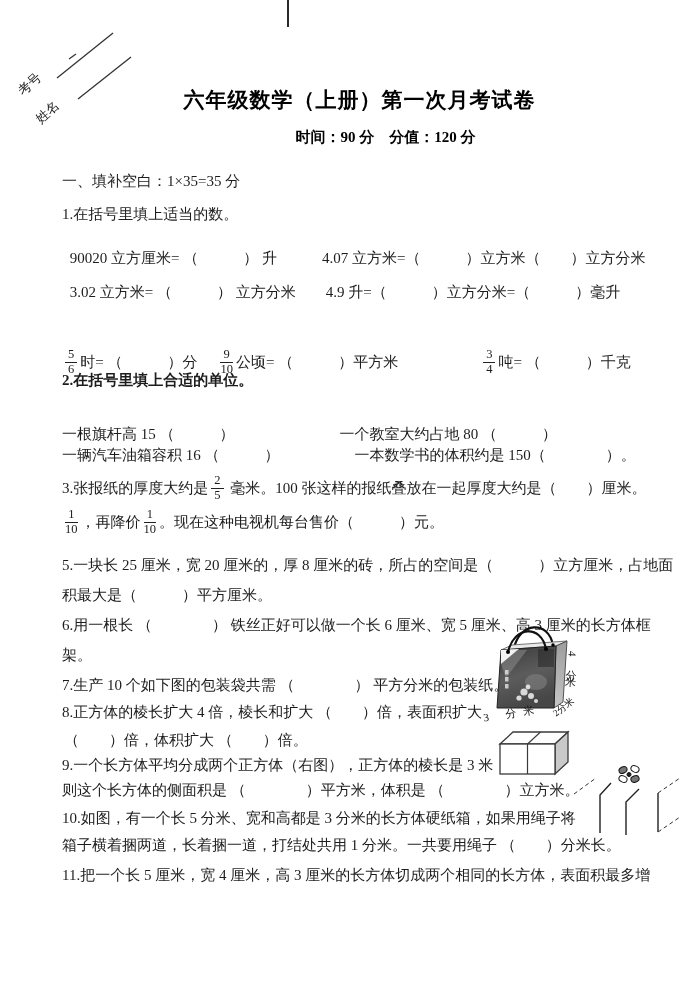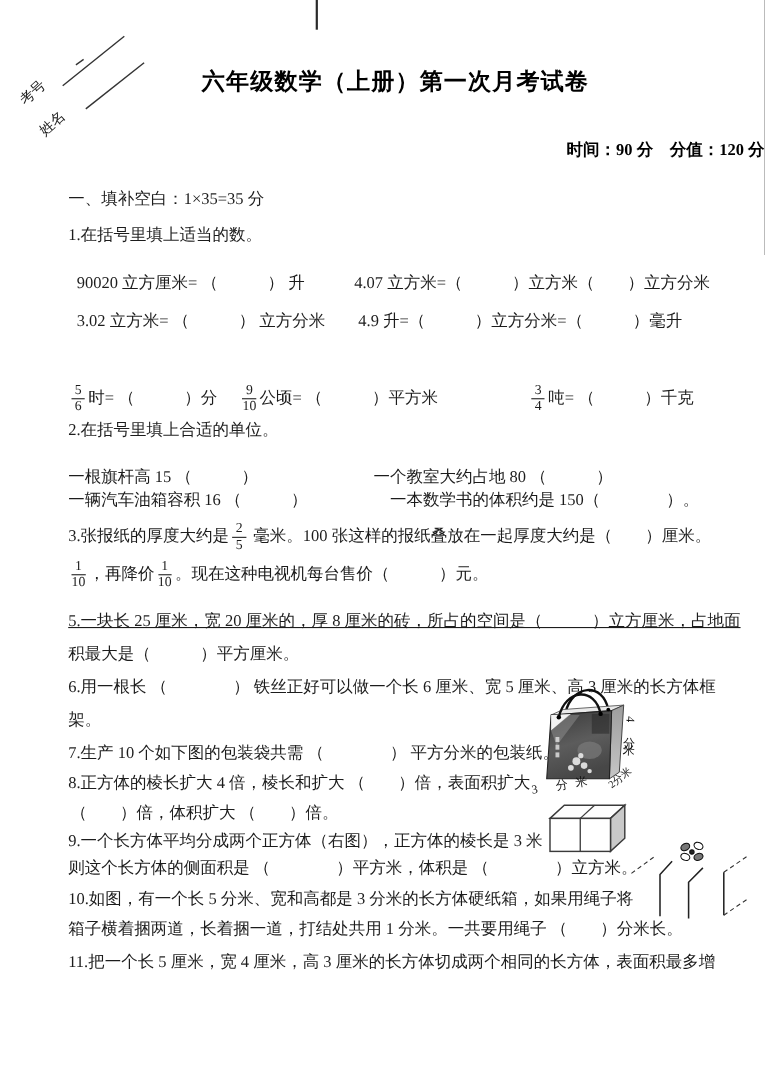--- a/index.html
+++ b/index.html
@@ -35,56 +35,56 @@
   <div class="tick"></div>
 
   <svg class="fig" style="left:0;top:0;" width="160" height="140" viewBox="0 0 160 140">
     <line x1="57" y1="78" x2="113" y2="33" stroke="#333" stroke-width="1.3"></line>
     <line x1="69" y1="59" x2="76" y2="54" stroke="#333" stroke-width="1.2"></line>
     <line x1="78" y1="99" x2="131" y2="57" stroke="#333" stroke-width="1.3"></line>
   </svg>
   <span class="corner-label" style="left:20px;top:84px;transform:rotate(-42deg);">考号</span>
   <span class="corner-label" style="left:38px;top:112px;transform:rotate(-42deg);">姓名</span>
 
-  <div class="t title" style="top:64px;padding-left:24px;">六年级数学（上册）第一次月考试卷</div>
-  <div class="t meta" style="top:127px;text-align:right;">时间：90 分　分值：120 分</div>
+  <div class="t title" style="top:90px;padding-left:24px;">六年级数学（上册）第一次月考试卷</div>
+  <div class="t meta" style="top:127px;">时间：90 分　分值：120 分</div>
 
   <div class="t" style="top:171px;">一、填补空白：1×35=35 分</div>
 
   <div class="t" style="top:204px;">1.在括号里填上适当的数。</div>
   <div class="t" style="top:248px;left:66px;"> 90020 立方厘米= （　　　） 升　　　4.07 立方米=（　　　）立方米（　　）立方分米</div>
   <div class="t" style="top:282px;left:66px;"> 3.02 立方米= （　　　） 立方分米　　4.9 升=（　　　）立方分米=（　　　）毫升</div>
 
   <div class="t fx" style="top:340px;">
     <span class="frac"><span class="fn">5</span><span class="fd">6</span></span>
     <span>时= （　　　）分</span>
     <span class="frac ml23"><span class="fn">9</span><span class="fd">10</span></span>
     <span>公顷= （　　　）平方米</span>
     <span class="frac ml85"><span class="fn">3</span><span class="fd">4</span></span>
     <span>吨= （　　　）千克</span>
   </div>
 
-  <div class="t" style="top:381px;">2.在括号里填上合适的单位。</div>
+  <div class="t" style="top:370px;font-weight:bold;">2.在括号里填上合适的单位。</div>
   <div class="t" style="top:424px;">一根旗杆高 15 （　　　）　　　　　　　一个教室大约占地 80 （　　　）</div>
   <div class="t" style="top:445px;">一辆汽车油箱容积 16 （　　　）　　　　　一本数学书的体积约是 150（　　　　）。</div>
 
   <div class="t fx" style="top:466px;">
     <span>3.张报纸的厚度大约是</span>
     <span class="frac"><span class="fn">2</span><span class="fd">5</span></span>
     <span> 毫米。100 张这样的报纸叠放在一起厚度大约是（　　）厘米。</span>
   </div>
 
   <div class="t fx" style="top:500px;">
     <span class="frac"><span class="fn">1</span><span class="fd">10</span></span>
     <span>，再降价</span>
     <span class="frac"><span class="fn">1</span><span class="fd">10</span></span>
     <span>。现在这种电视机每台售价（　　　）元。</span>
   </div>
 
-  <div class="t" style="top:555px;text-decoration:underline;">5.一块长 25 厘米，宽 20 厘米的，厚 8 厘米的砖，所占的空间是（　　　）立方厘米，占地面</div>
+  <div class="t" style="top:555px;">5.一块长 25 厘米，宽 20 厘米的，厚 8 厘米的砖，所占的空间是（　　　）立方厘米，占地面</div>
   <div class="t" style="top:585px;">积最大是（　　　）平方厘米。</div>
   <div class="t" style="top:615px;">6.用一根长 （　　　　） 铁丝正好可以做一个长 6 厘米、宽 5 厘米、高 3 厘米的长方体框</div>
   <div class="t" style="top:645px;">架。</div>
   <div class="t" style="top:675px;">7.生产 10 个如下图的包装袋共需 （　　　　） 平方分米的包装纸。</div>
   <div class="t" style="top:702px;">8.正方体的棱长扩大 4 倍，棱长和扩大 （　　）倍，表面积扩大</div>
   <div class="t" style="top:730px;left:64px;">（　　）倍，体积扩大 （　　）倍。</div>
   <div class="t" style="top:755px;">9.一个长方体平均分成两个正方体（右图），正方体的棱长是 3 米，</div>
   <div class="t" style="top:780px;">则这个长方体的侧面积是 （　　　　）平方米，体积是 （　　　　）立方米。</div>
   <div class="t" style="top:808px;">10.如图，有一个长 5 分米、宽和高都是 3 分米的长方体硬纸箱，如果用绳子将</div>
   <div class="t" style="top:835px;">箱子横着捆两道，长着捆一道，打结处共用 1 分米。一共要用绳子 （　　）分米长。</div>

